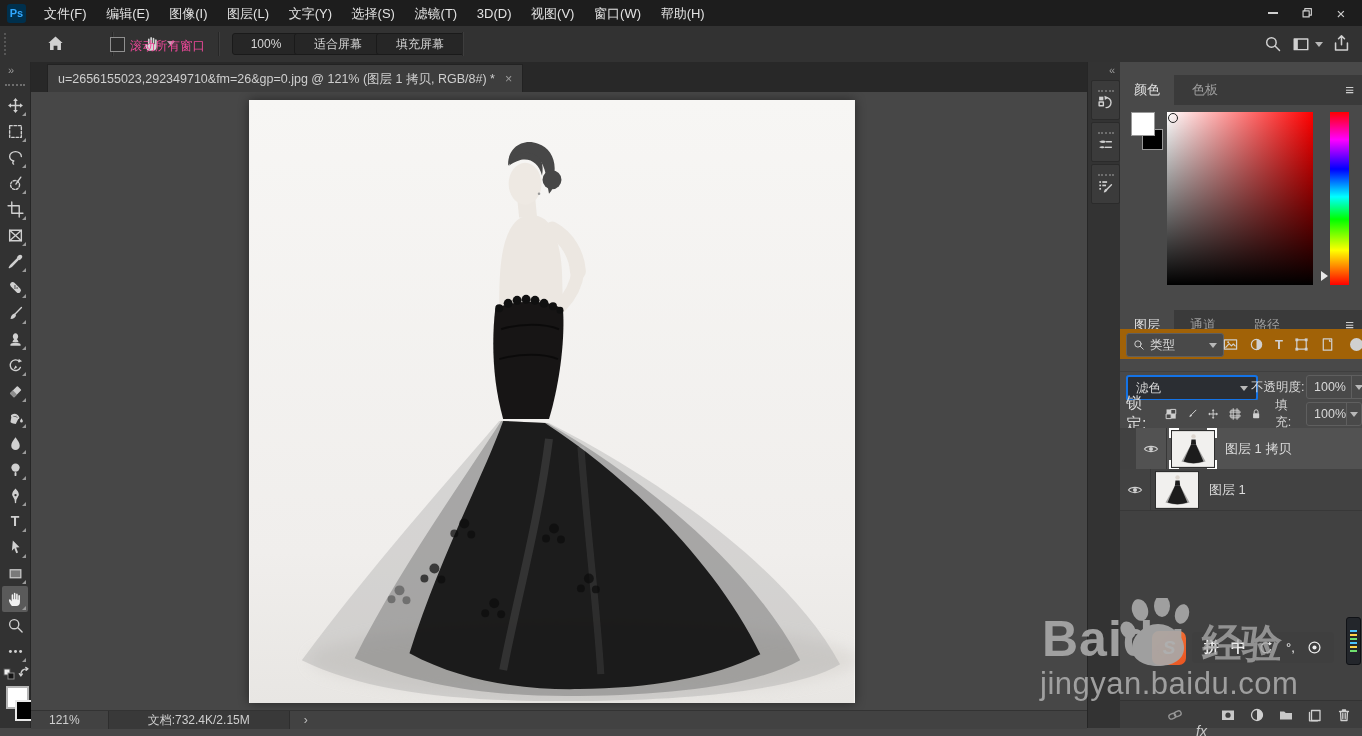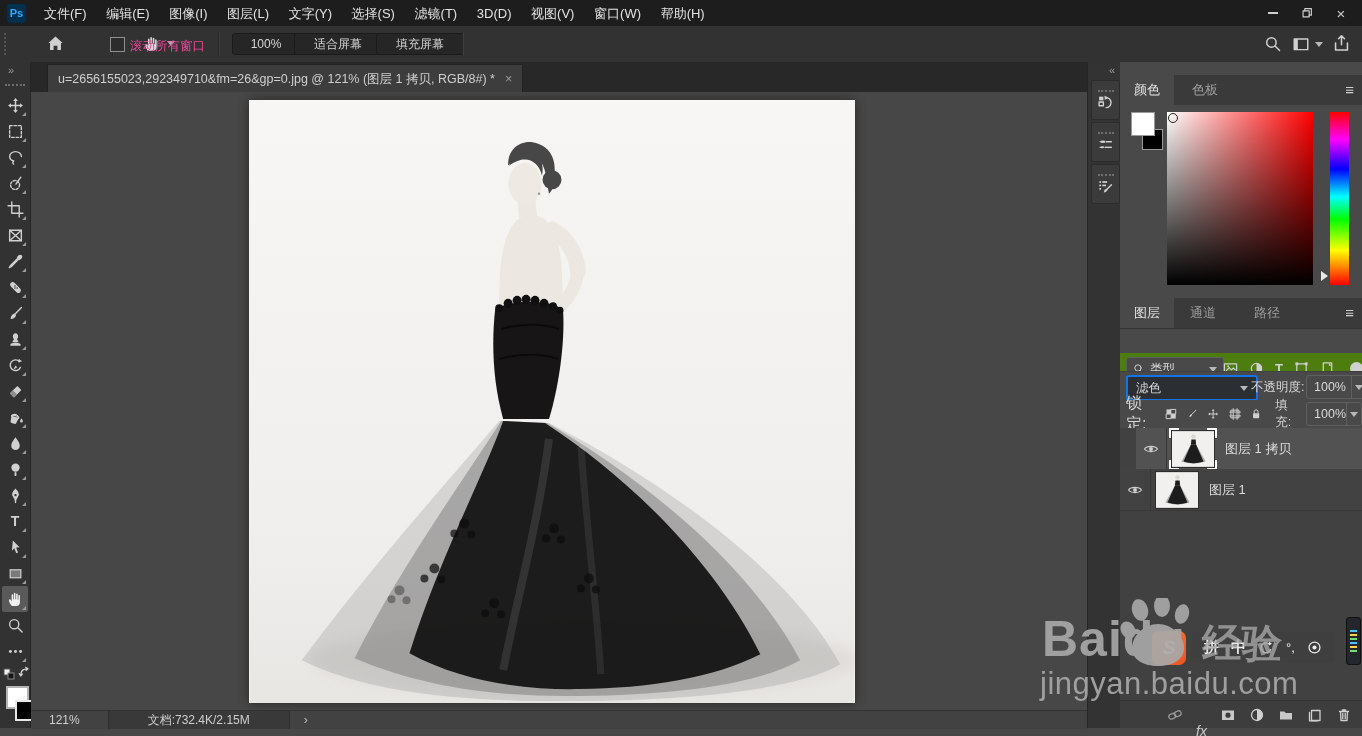--- a/index.html
+++ b/index.html
@@ -457,28 +457,28 @@
     <div class="abs" style="left:0;top:43px;width:242px;height:205px;background:#494949;">
       <div class="abs" style="left:11px;top:7px;width:22px;height:22px;background:#fff;border:1px solid #999;z-index:2;"></div>
       <div class="abs" style="left:22px;top:24px;width:19px;height:19px;background:#000;border:1px solid #999;"></div>
       <div class="abs" style="left:47px;top:7px;width:146px;height:173px;background:linear-gradient(to bottom, rgba(0,0,0,0), #000), linear-gradient(to right, #ffffff, #ff0000);">
         <div style="position:absolute;left:1px;top:1px;width:8px;height:8px;border:1.5px solid #222;border-radius:50%;"></div>
       </div>
       <div class="abs" style="left:210px;top:7px;width:19px;height:173px;background:linear-gradient(to bottom,#ff0000 0%,#ff00ff 16%,#0000ff 33%,#00ffff 49%,#00ff00 62%,#ffff00 80%,#ff0000 100%);"></div>
       <div class="abs" style="left:201px;top:166px;width:0;height:0;border-top:5px solid transparent;border-bottom:5px solid transparent;border-left:7px solid #e8e8e8;"></div>
     </div>
 
-    <div class="tabrow" style="top:236px;">
+    <div class="tabrow" style="top:248px;">
       <span class="ptab active" style="left:0;">图层</span>
       <span class="ptab" style="left:56px;">通道</span>
       <span class="ptab" style="left:120px;">路径</span>
       <span class="hamb">≡</span>
     </div>
 
-    <div class="abs" style="left:0;top:291px;width:242px;height:30px;background:#4d7c0f;">
+    <div class="abs" style="left:0;top:267px;width:242px;height:30px;background:#a16207;">
       <div class="combo" style="left:6px;top:4px;width:84px;padding:0 6px;gap:5px;">
         <svg width="12" height="12" viewBox="0 0 16 16">
             <circle cx="6.6" cy="6.6" r="4.2" class="ico"></circle>
             <path d="M9.8 9.8 L13.6 13.6" class="ico" stroke-width="1.8"></path>
           </svg>
         <span>类型</span>
         <span class="caret" style="margin-left:auto;"></span>
       </div>
       <div class="abs" style="left:103px;top:8px;display:flex;gap:11px;align-items:center;">
         <svg width="15" height="15" viewBox="0 0 16 16">

